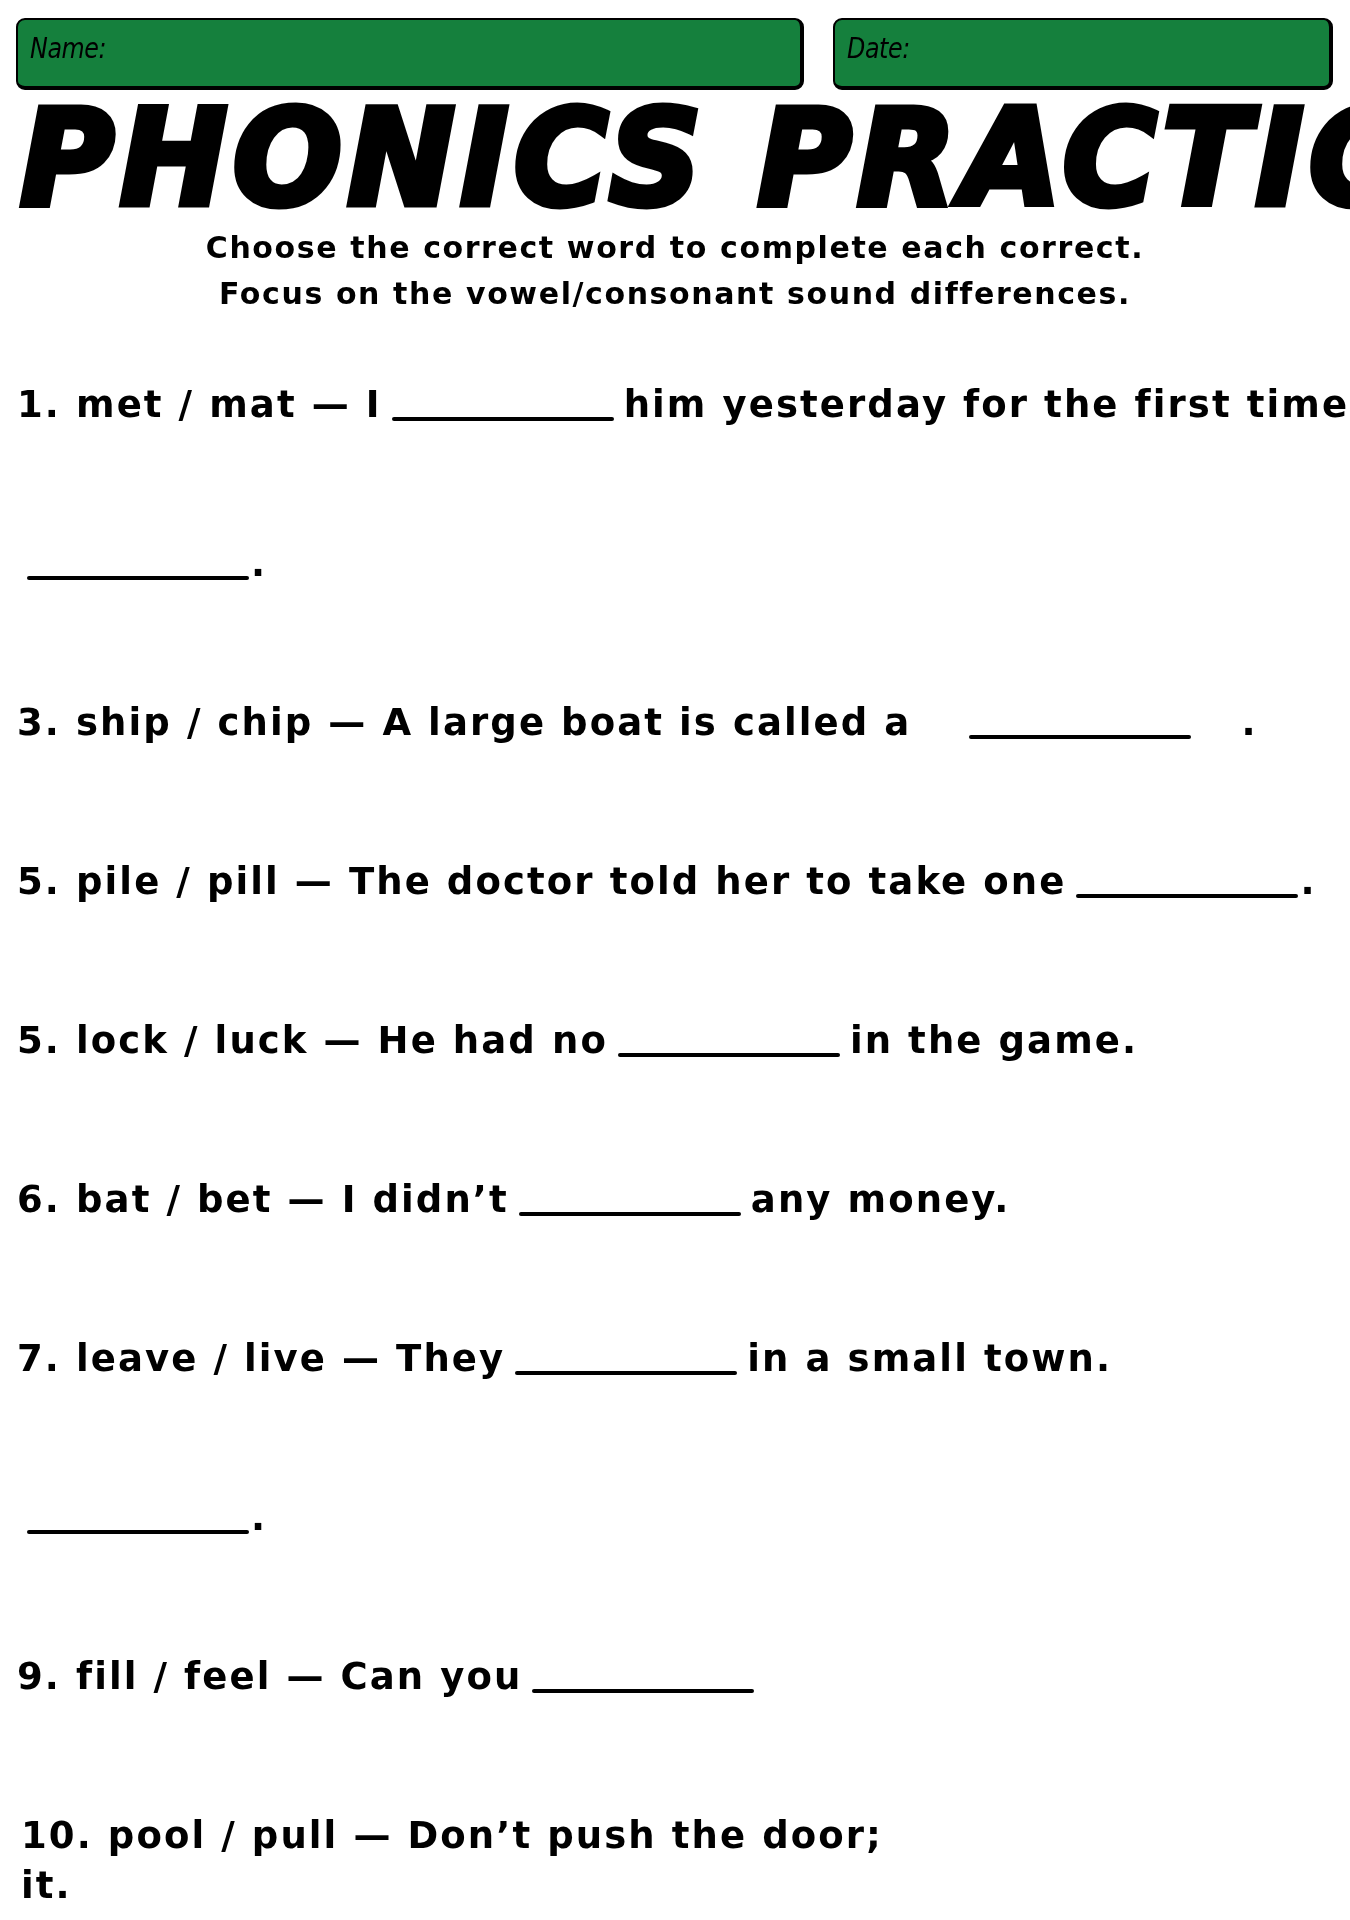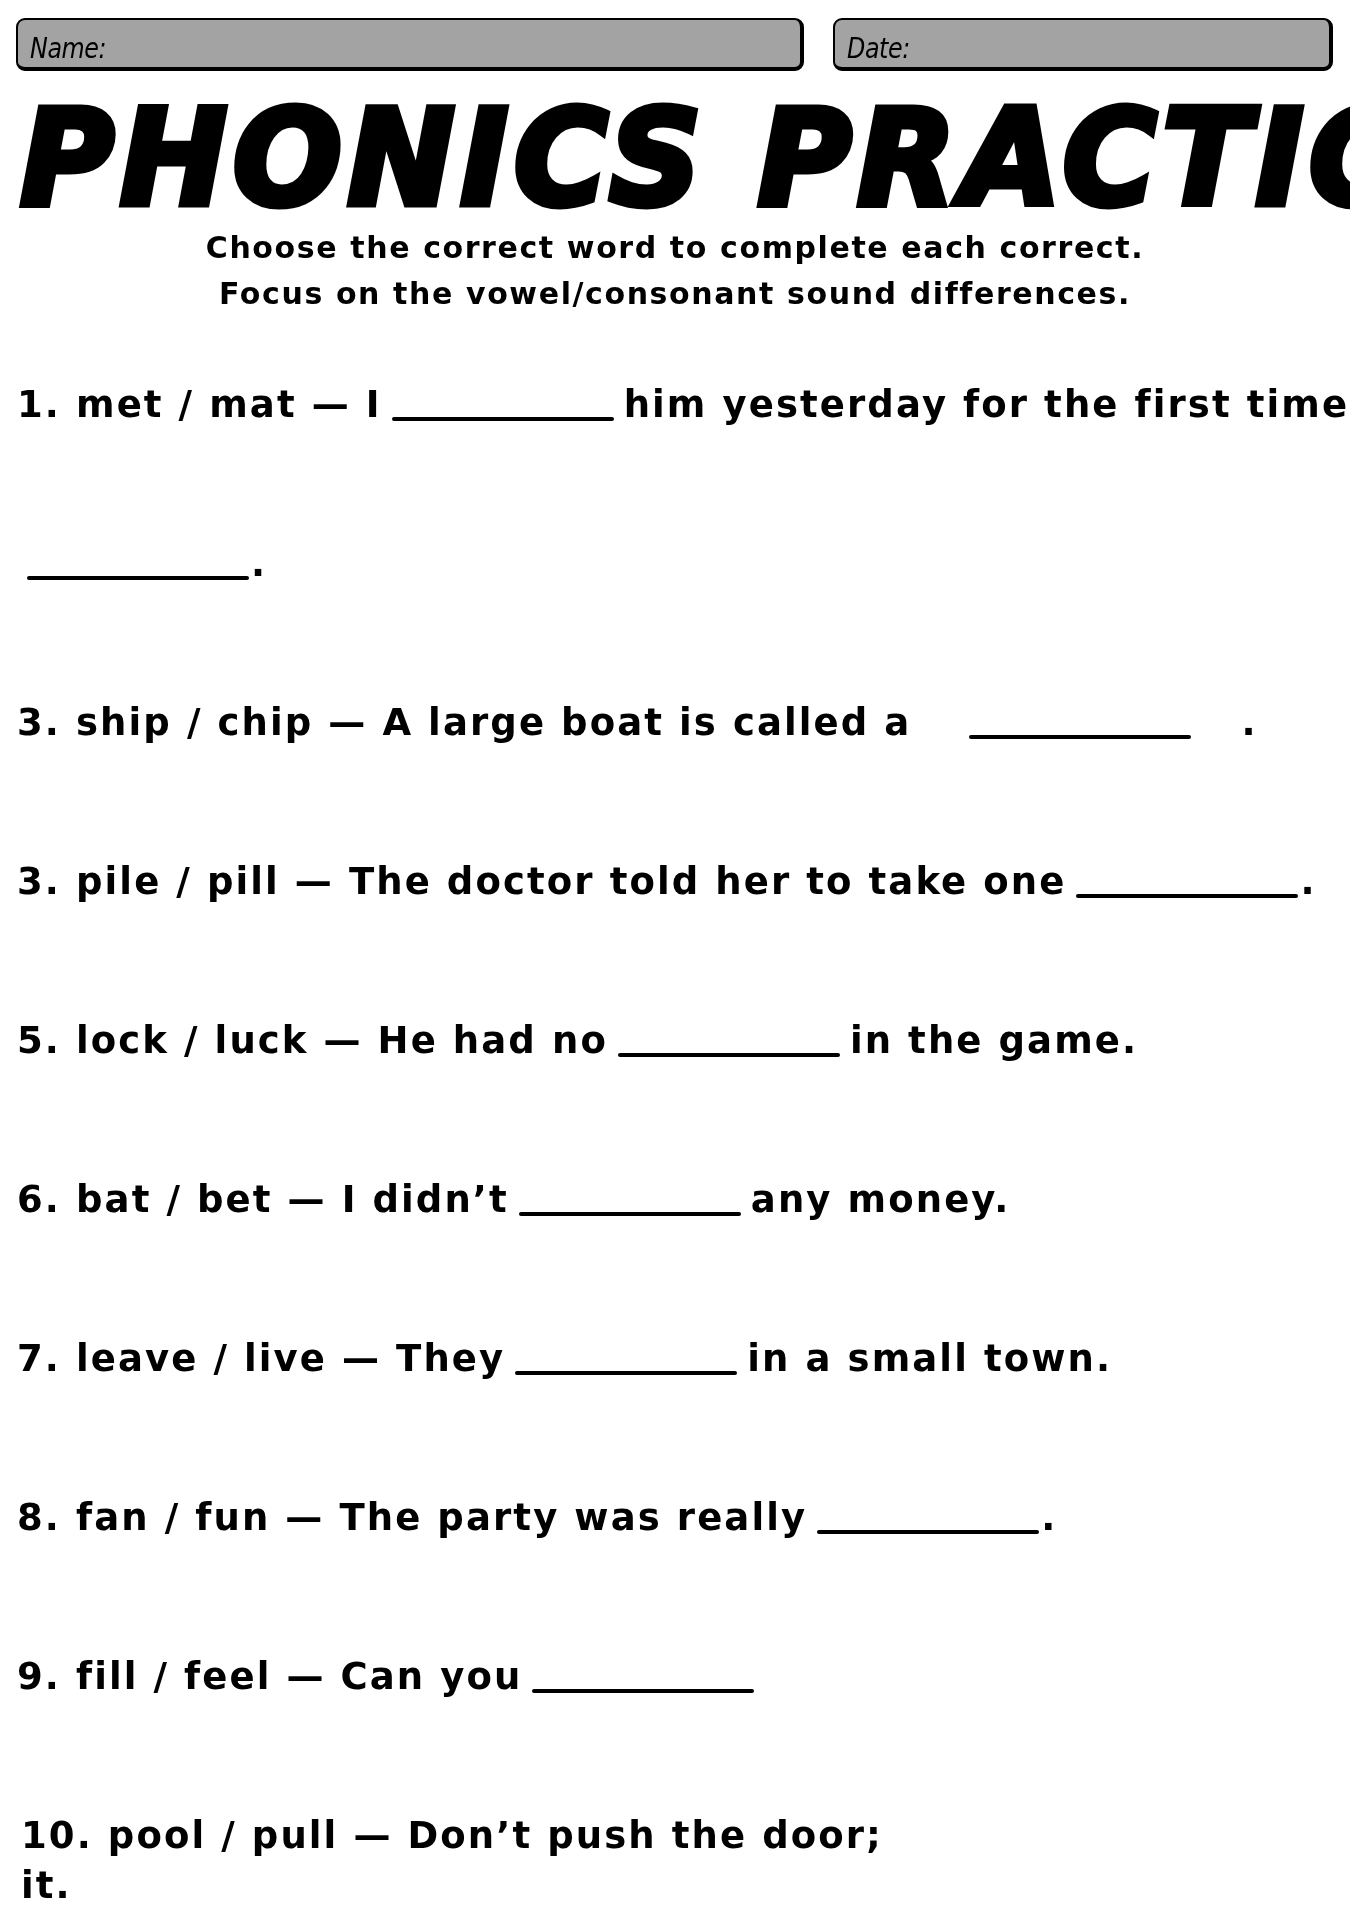--- a/index.html
+++ b/index.html
@@ -1,20 +1,20 @@
 <!DOCTYPE html>
 <html><head>
 <meta charset="utf-8">
 <style>
   html, body { margin: 0; padding: 0; background: #ffffff; }
   body { width: 1350px; height: 1920px; position: relative; overflow: hidden; color: #000; }
   .field-box {
-    position: absolute; top: 18px; height: 53px; box-sizing: border-box;
+    position: absolute; top: 18px; height: 72px; box-sizing: border-box;
     border: 2px solid #000; border-right-width: 4px; border-bottom-width: 4px;
-    border-radius: 9px; background: #a3a3a3;
+    border-radius: 9px; background: #15803d;
   }
   .field-label {
     position: absolute; left: 12px; top: 8px;
     font-family: "DejaVu Sans", sans-serif; font-style: italic; font-weight: 500;
     font-size: 29px; line-height: 40px; letter-spacing: -0.5px;
     transform: scaleX(0.82); transform-origin: left center;
   }
   #name-box { left: 16px; width: 788px; }
   #date-box { left: 833px; width: 500px; }
   .title {
@@ -71,21 +71,21 @@
   <span class="q-text">.</span>
 </div>
 
 <div class="question" style="top:698px;gap:48px;">
   <span class="q-text">3. ship / chip — A large boat is called a</span>
   <span class="blank" style="margin-right:2px;"></span>
   <span class="q-text">.</span>
 </div>
 
 <div class="question" style="top:857px;">
-  <span class="q-text">3. pile / pill — The doctor told her to take one</span>
+  <span class="q-text">5. pile / pill — The doctor told her to take one</span>
   <span class="blank" style="margin-right:2px;"></span>
   <span class="q-text">.</span>
 </div>
 
 <div class="question" style="top:1016px;">
   <span class="q-text">5. lock / luck — He had no</span>
   <span class="blank"></span>
   <span class="q-text">in the game.</span>
 </div>
 
@@ -95,21 +95,20 @@
   <span class="q-text">any money.</span>
 </div>
 
 <div class="question" style="top:1334px;text-align:right;">
   <span class="q-text">7. leave / live — They</span>
   <span class="blank"></span>
   <span class="q-text">in a small town.</span>
 </div>
 
 <div class="question" style="top:1493px;">
-  <span class="q-text">8. fan / fun — The party was really</span>
   <span class="blank" style="margin-right:2px;"></span>
   <span class="q-text">.</span>
 </div>
 
 <div class="question" style="top:1652px;">
   <span class="q-text">9. fill / feel — Can you</span>
   <span class="blank"></span>
 </div>
 
 <div class="question" style="top:1811px;flex-direction:column;">

